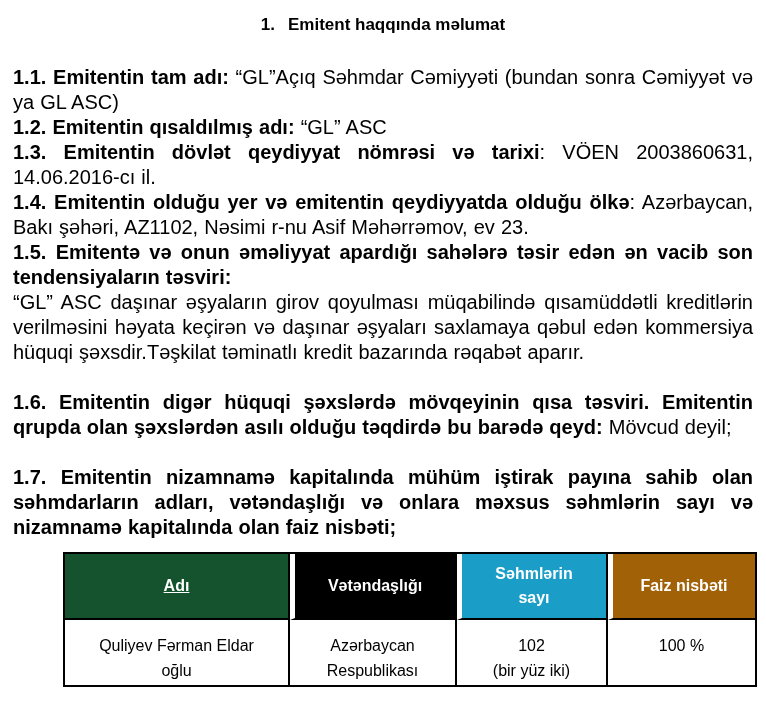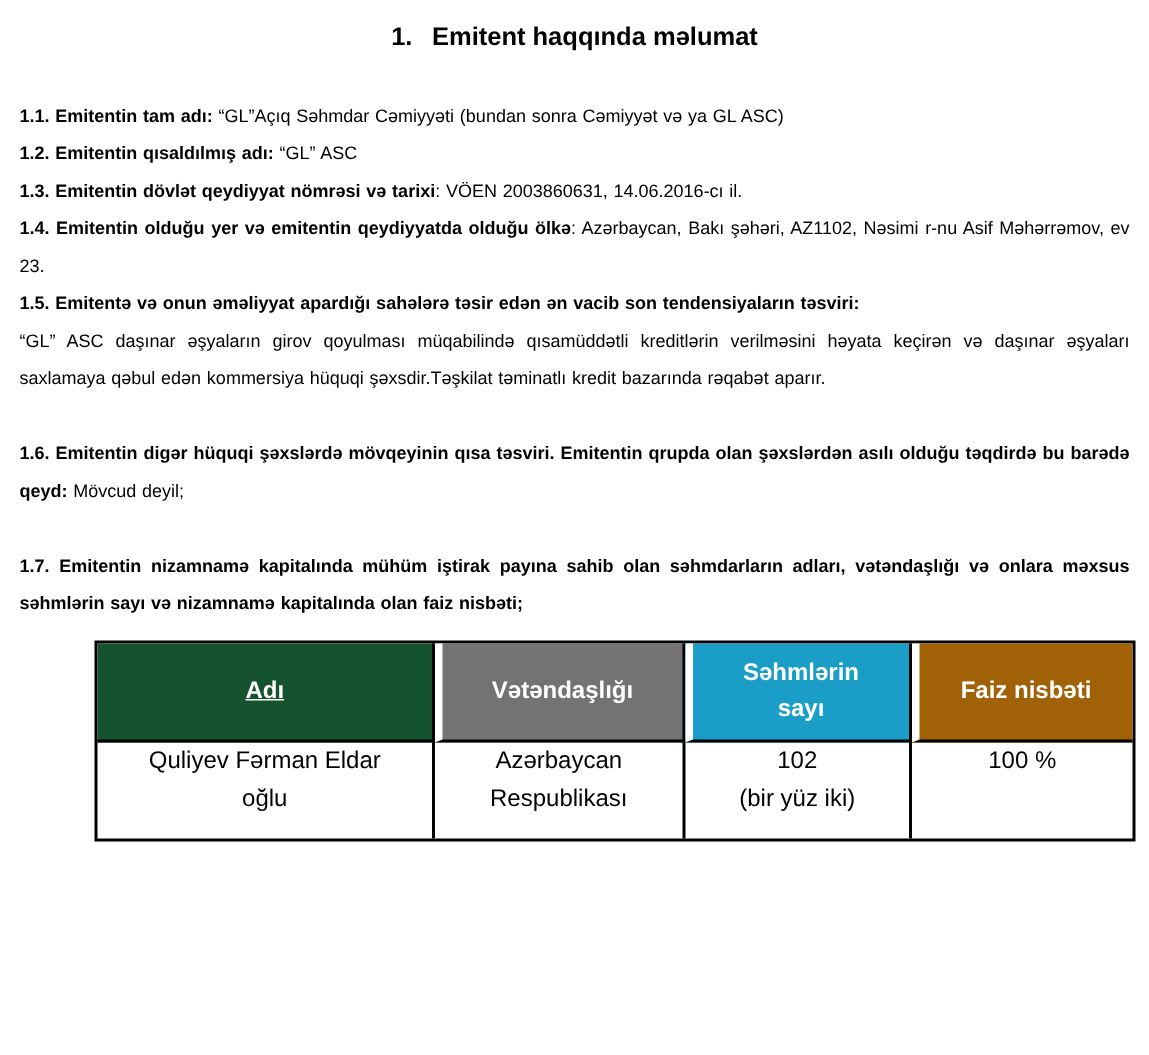--- a/index.html
+++ b/index.html
@@ -25,21 +25,21 @@
     font-weight: bold;
     font-size: 17px;
     line-height: 25px;
     margin: 4px 0 28px 0;
   }
   .title .title-text {
     margin-left: 13px;
   }
   .para {
     margin: 0;
-    font-size: 12px;
+    font-size: 20px;
     line-height: 25px;
     text-align: justify;
     word-spacing: 0.5px;
   }
   .para b { font-weight: bold; }
   .gap25 { margin-top: 25px; }
 
   table.shareholders {
     margin: 12px 0 0 50px;
     width: 690px;
@@ -63,21 +63,21 @@
     vertical-align: middle;
     line-height: 24px;
     border-bottom: 2px solid #000000;
   }
   table.shareholders th:not(:last-child) { border-right: 2px solid #000000; }
   table.shareholders th + th { border-left: 5px solid #ffffff; }
   table.shareholders td {
     height: 64px;
     vertical-align: top;
     line-height: 25px;
-    padding-top: 0;
+    padding-top: 13px;
   }
   table.shareholders td:not(:last-child) { border-right: 2px solid #000000; }
 </style>
 </head>
 <body>
 
 <div class="page">
 
   <div class="title">
     <span>1.</span><span class="title-text">Emitent haqqında məlumat</span>
@@ -118,21 +118,21 @@
   <table class="shareholders">
     <colgroup>
       <col style="width:225px">
       <col style="width:167px">
       <col style="width:151px">
       <col style="width:147px">
     </colgroup>
     <thead>
       <tr>
         <th style="background: #14532d; color: rgb(255, 255, 255); text-decoration: underline;">Adı</th>
-        <th style="background: #737373; color: rgb(255, 255, 255);">Vətəndaşlığı</th>
+        <th style="background: #000000; color: rgb(255, 255, 255);">Vətəndaşlığı</th>
         <th style="background: rgb(26, 158, 199); color: rgb(255, 255, 255); margin-top: 30px;">Səhmlərin
 sayı</th>
         <th style="background: #a16207; color: rgb(255, 255, 255);">Faiz nisbəti</th>
       </tr>
     </thead>
     <tbody>
       <tr>
         <td>Quliyev Fərman Eldar
 oğlu</td>
         <td>Azərbaycan

